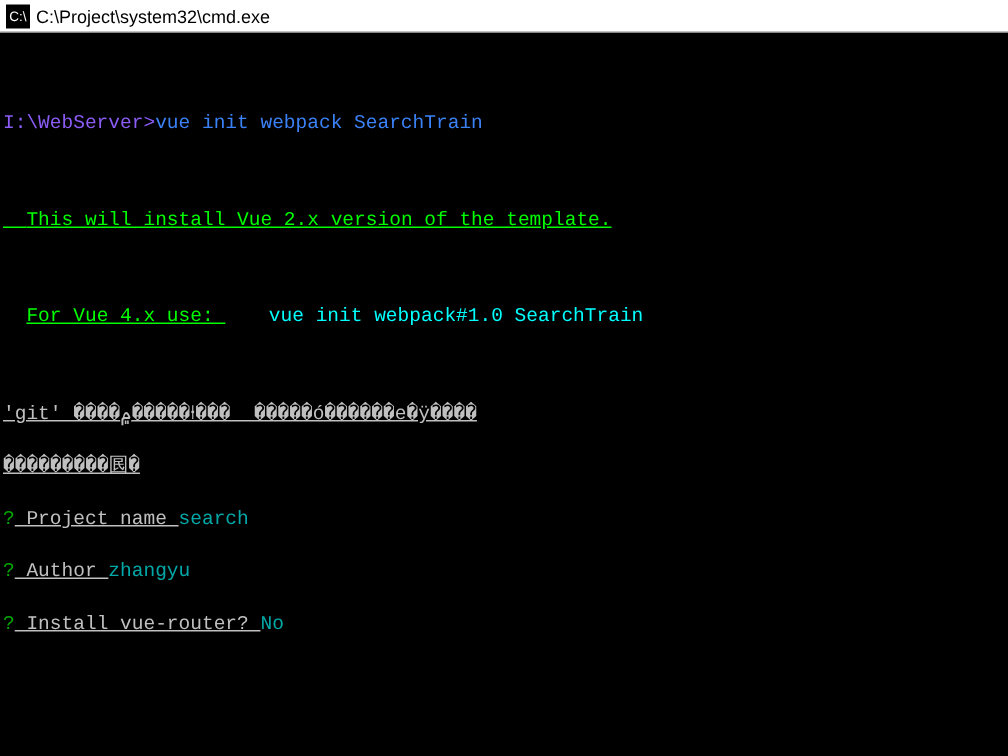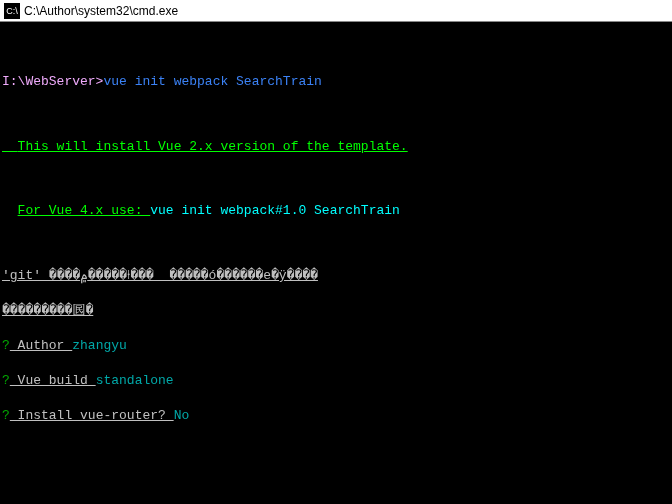--- a/index.html
+++ b/index.html
@@ -34,49 +34,49 @@
   justify-content: center;
 }
 .terminal {
   padding: 4px 2px;
   background: #000;
   color: #c0c0c0;
   line-height: 1.35;
   white-space: pre;
 }
 .line { display: block; }
-.prompt { color: #f0abfc; }
+.prompt { color: #8b5cf6; }
 .cmd { color: #3b82f6; }
 .green { color: #00ff00; text-decoration: underline; }
-.cyan { color: #00ffff; }
+.cyan { color: #00ffff; margin-left: 29px; }
 .cyan-dim { color: #00a8a8; }
 .white { color: #c0c0c0; text-decoration: underline; }
 .q-mark { color: #00a800; }
 .spacer { height: 12px; }
 </style>
 </head>
 <body>
 
 <div class="title-bar">
   <span class="title-icon">C:\</span>
-  <span>C:\Author\system32\cmd.exe</span>
+  <span>C:\Project\system32\cmd.exe</span>
 </div>
 
 <div class="terminal">
 <div class="spacer"></div>
 <span class="line"><span class="prompt">I:\WebServer&gt;</span><span class="cmd">vue init webpack SearchTrain</span></span>
 <div class="spacer"></div>
 <span class="line green">  <span>This will install Vue 2.x version of the template.</span></span>
 <div class="spacer"></div>
 <span class="line">  <span class="green">For Vue 4.x use: </span><span class="cyan">vue init webpack#1.0 SearchTrain</span></span>
 <div class="spacer"></div>
 <span class="line white">'git' ����۾�����⍿���  �����ó������e�ÿ����</span>
 <span class="line white">���������囻�</span>
+<span class="line"><span class="q-mark">?</span><span class="white"> Project name </span><span class="cyan-dim">search</span></span>
 <span class="line"><span class="q-mark">?</span><span class="white"> Author </span><span class="cyan-dim">zhangyu</span></span>
-<span class="line"><span class="q-mark">?</span><span class="white"> Vue build </span><span class="cyan-dim">standalone</span></span>
 <span class="line"><span class="q-mark">?</span><span class="white"> Install vue-router? </span><span class="cyan-dim">No</span></span>
 
 
 
 
 
 
 
 
 

